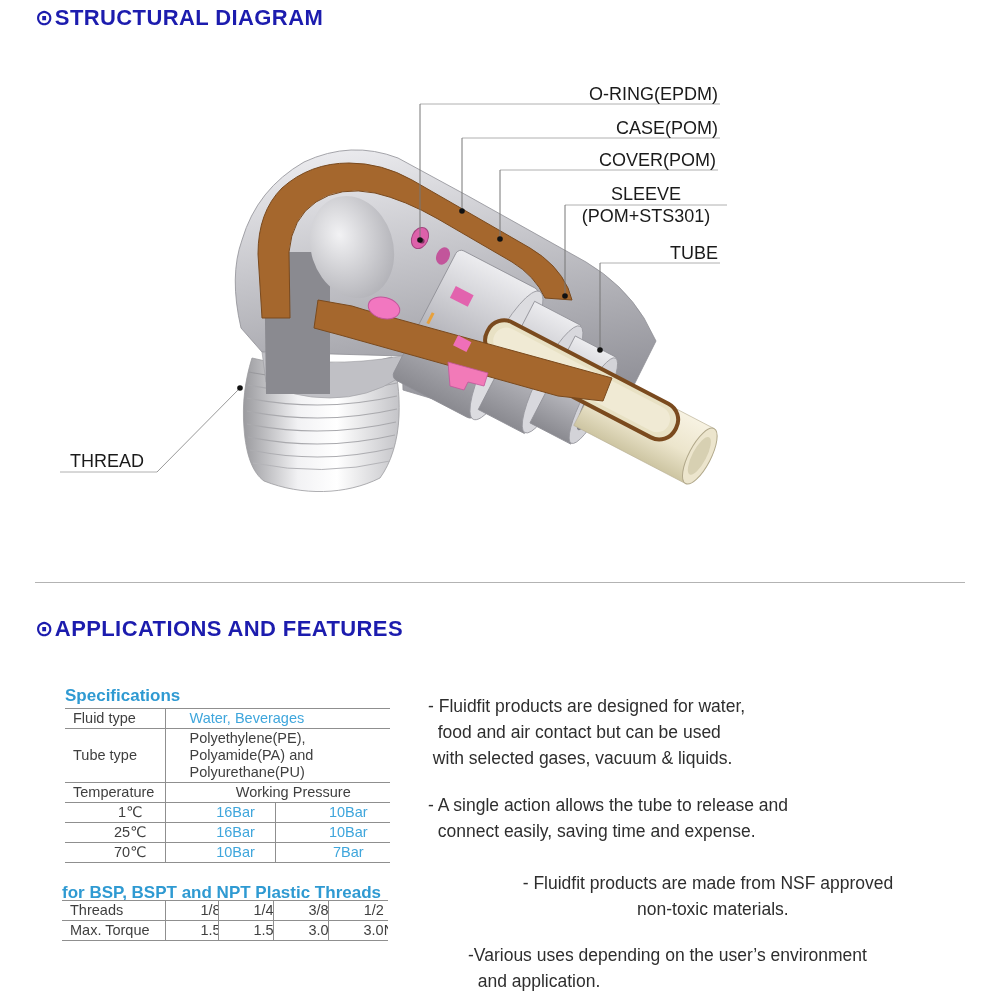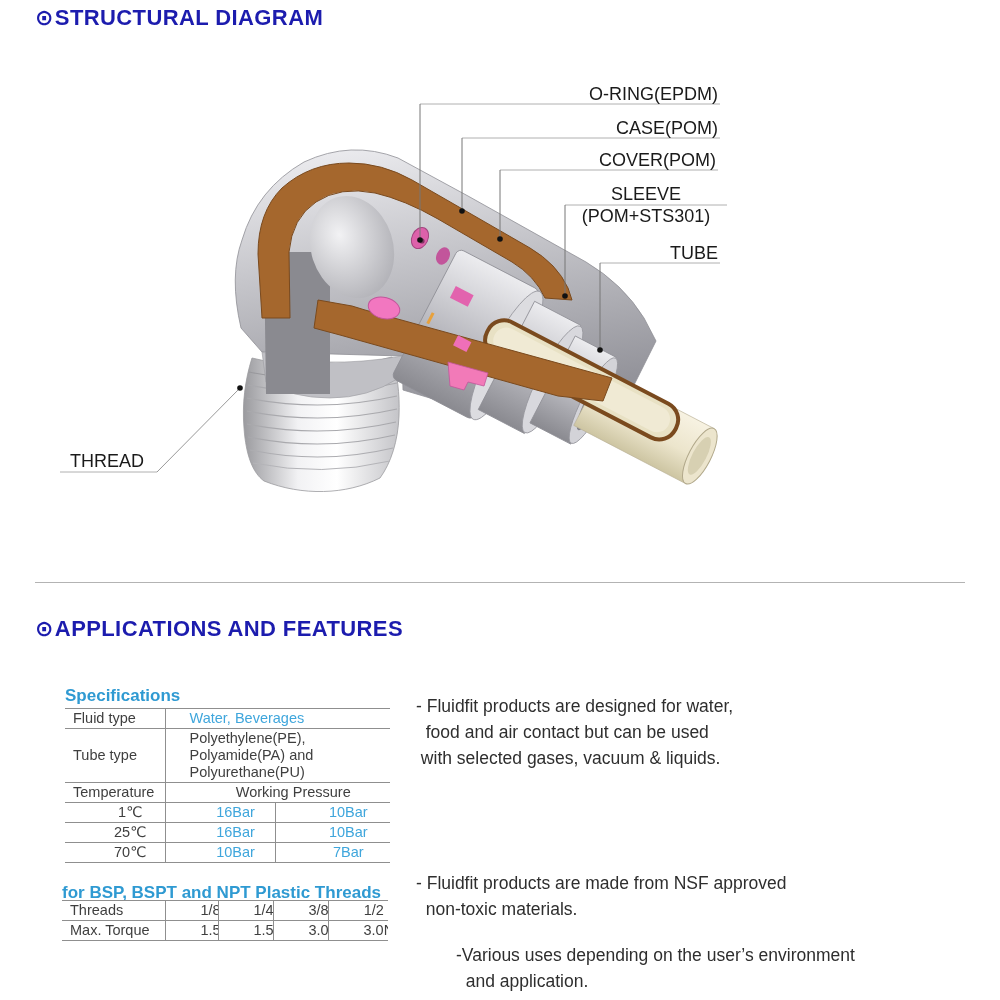--- a/index.html
+++ b/index.html
@@ -234,21 +234,23 @@
   <tr>
     <td class="lab bR">Max. Torque</td>
     <td class="ctr bR">1.5N.m</td>
     <td class="ctr bR">1.5N.m</td>
     <td class="ctr bR">3.0N.m</td>
     <td class="ctr">3.0N.m</td>
   </tr>
 </tbody>
   </table>
 
-<div class="abs features" style="left:416px;top:0;width:560px;height:1000px;">
+<div class="abs features" style="left:428px;top:0;width:560px;height:1000px;">
   <p style="top:693px;">- Fluidfit products are designed for water,
 &nbsp;&nbsp;food and air contact but can be used
 &nbsp;with selected gases, vacuum &amp; liquids.</p>
-  <p style="top:870px;">- Fluidfit products are made from NSF approved
+  <p style="top:792px;">- A single action allows the tube to release and
+&nbsp;&nbsp;connect easily, saving time and expense.</p>
+  <p style="top:870px;text-align:center;">- Fluidfit products are made from NSF approved
 &nbsp;&nbsp;non-toxic materials.</p>
   <p style="top:942px;margin-left:40px;">-Various uses depending on the user’s environment
 &nbsp;&nbsp;and application.</p>
 </div>
 
 </body></html>

